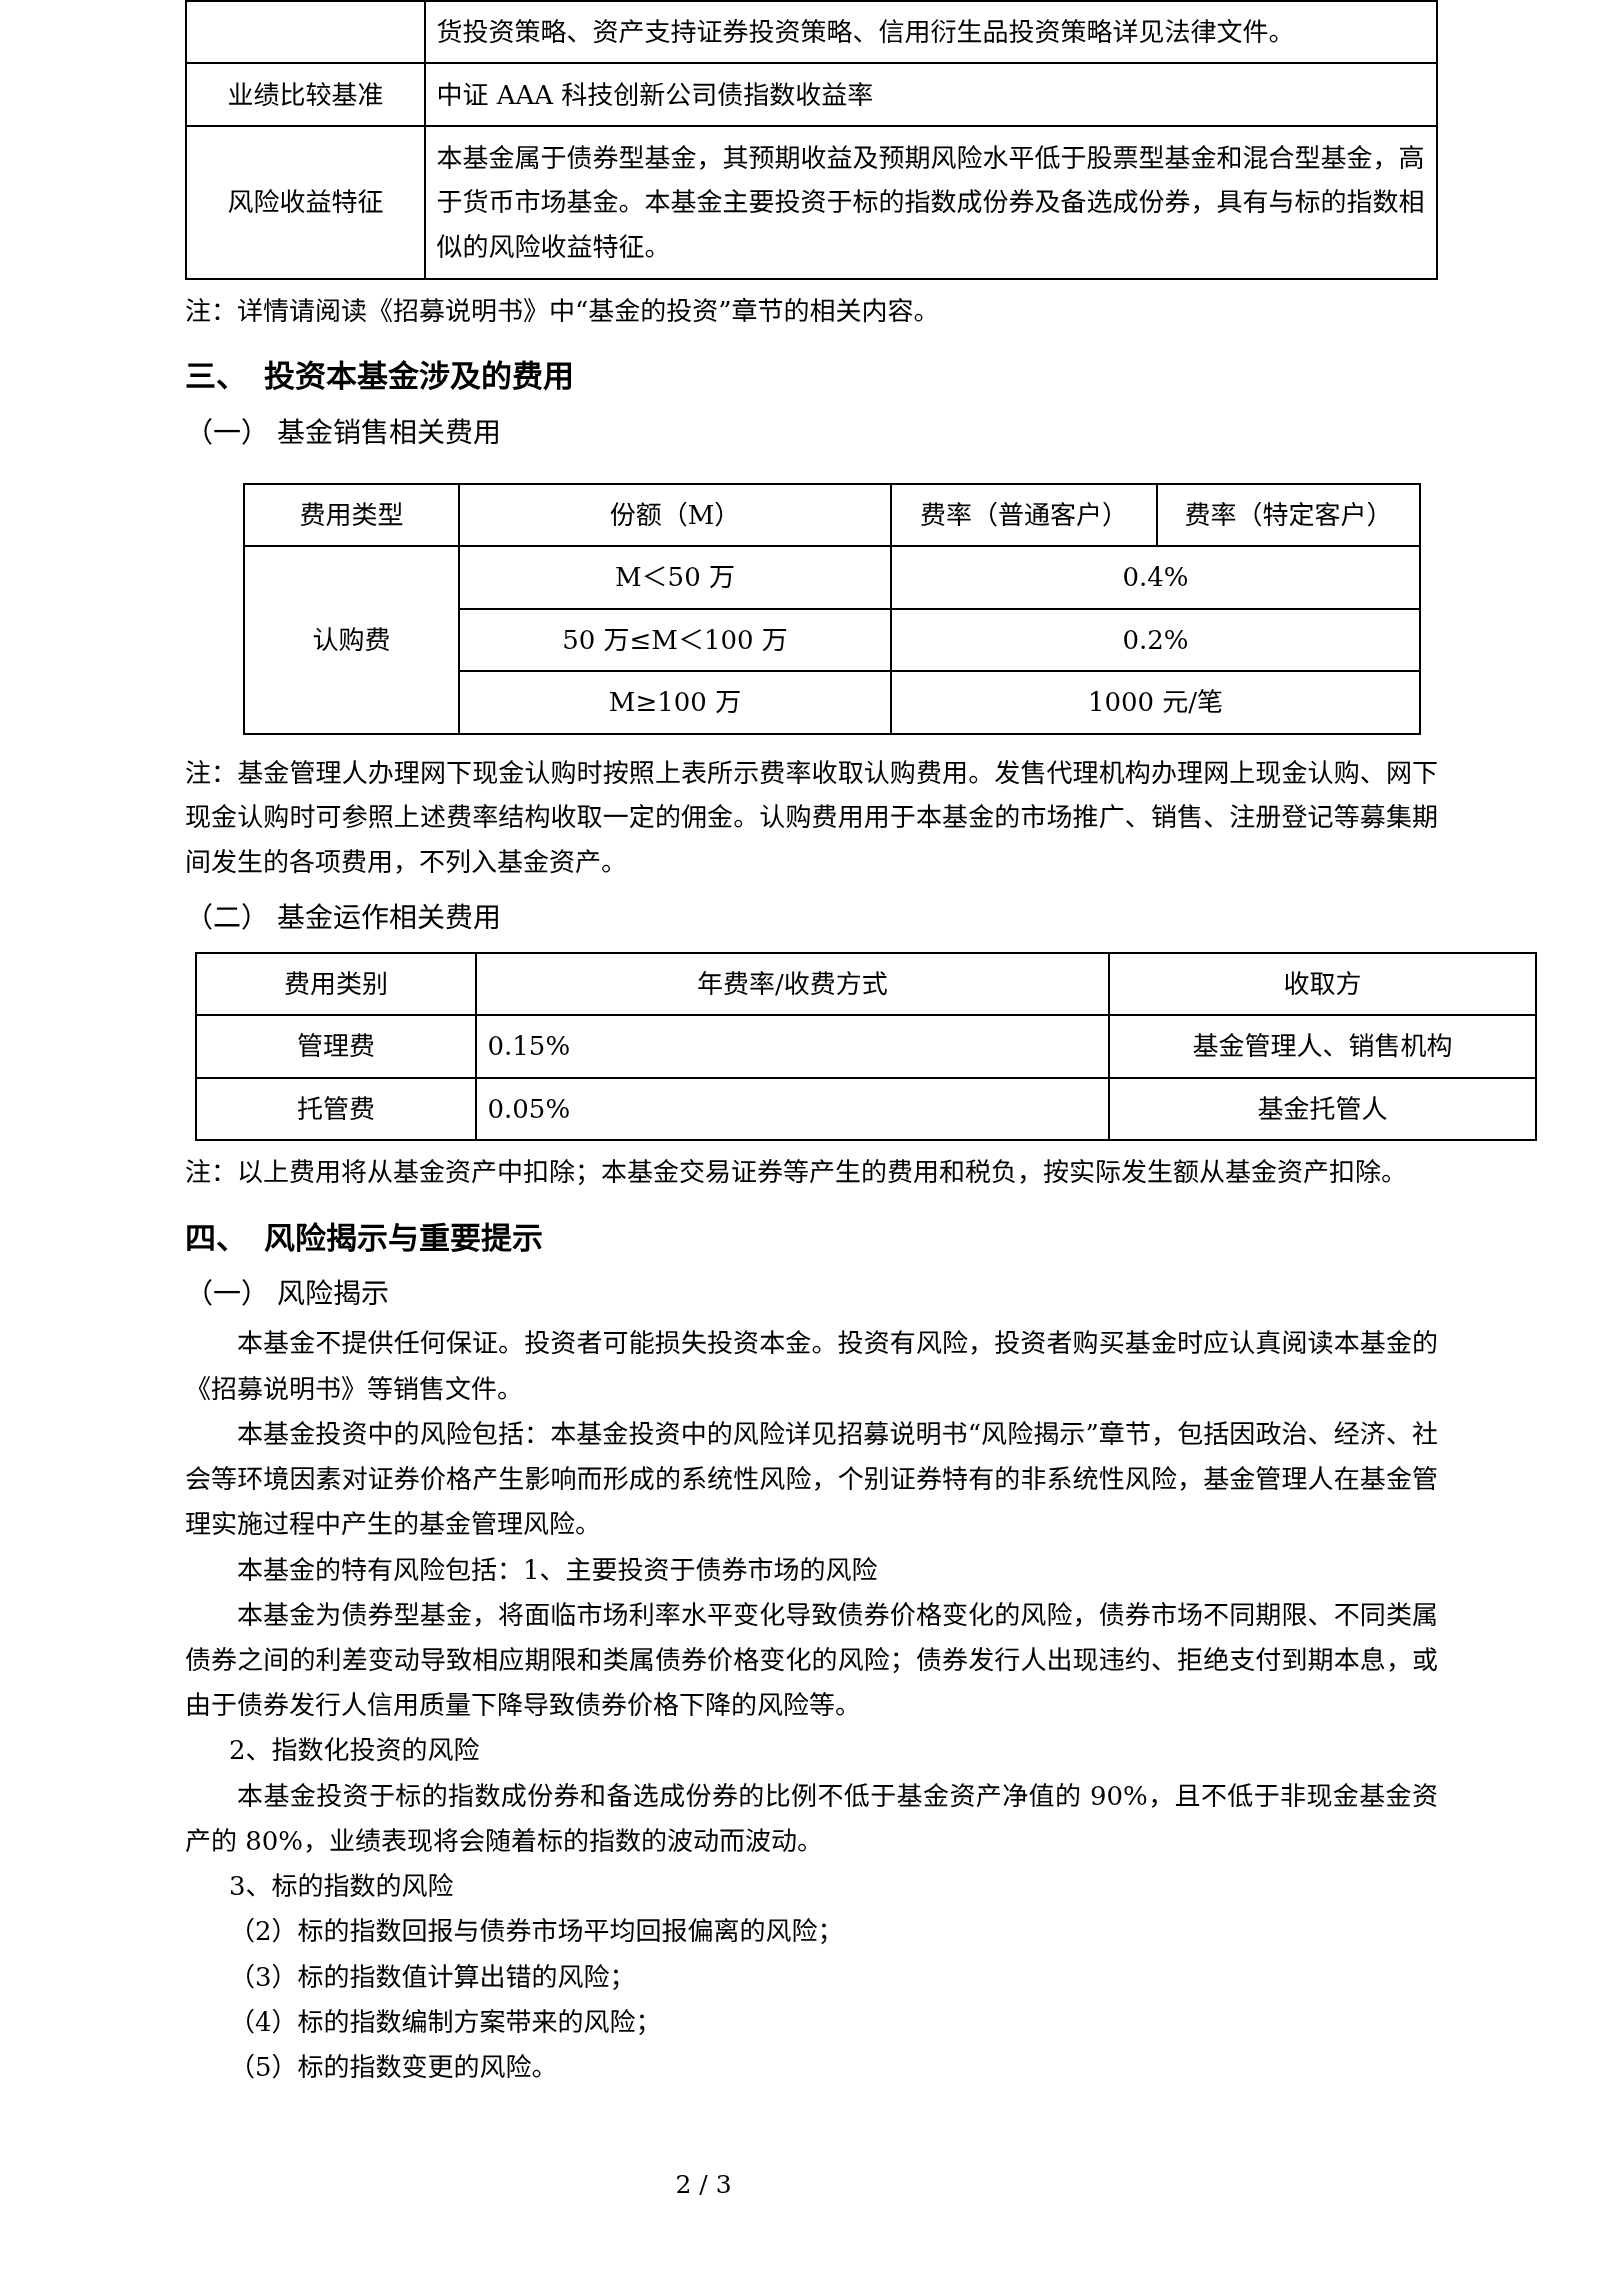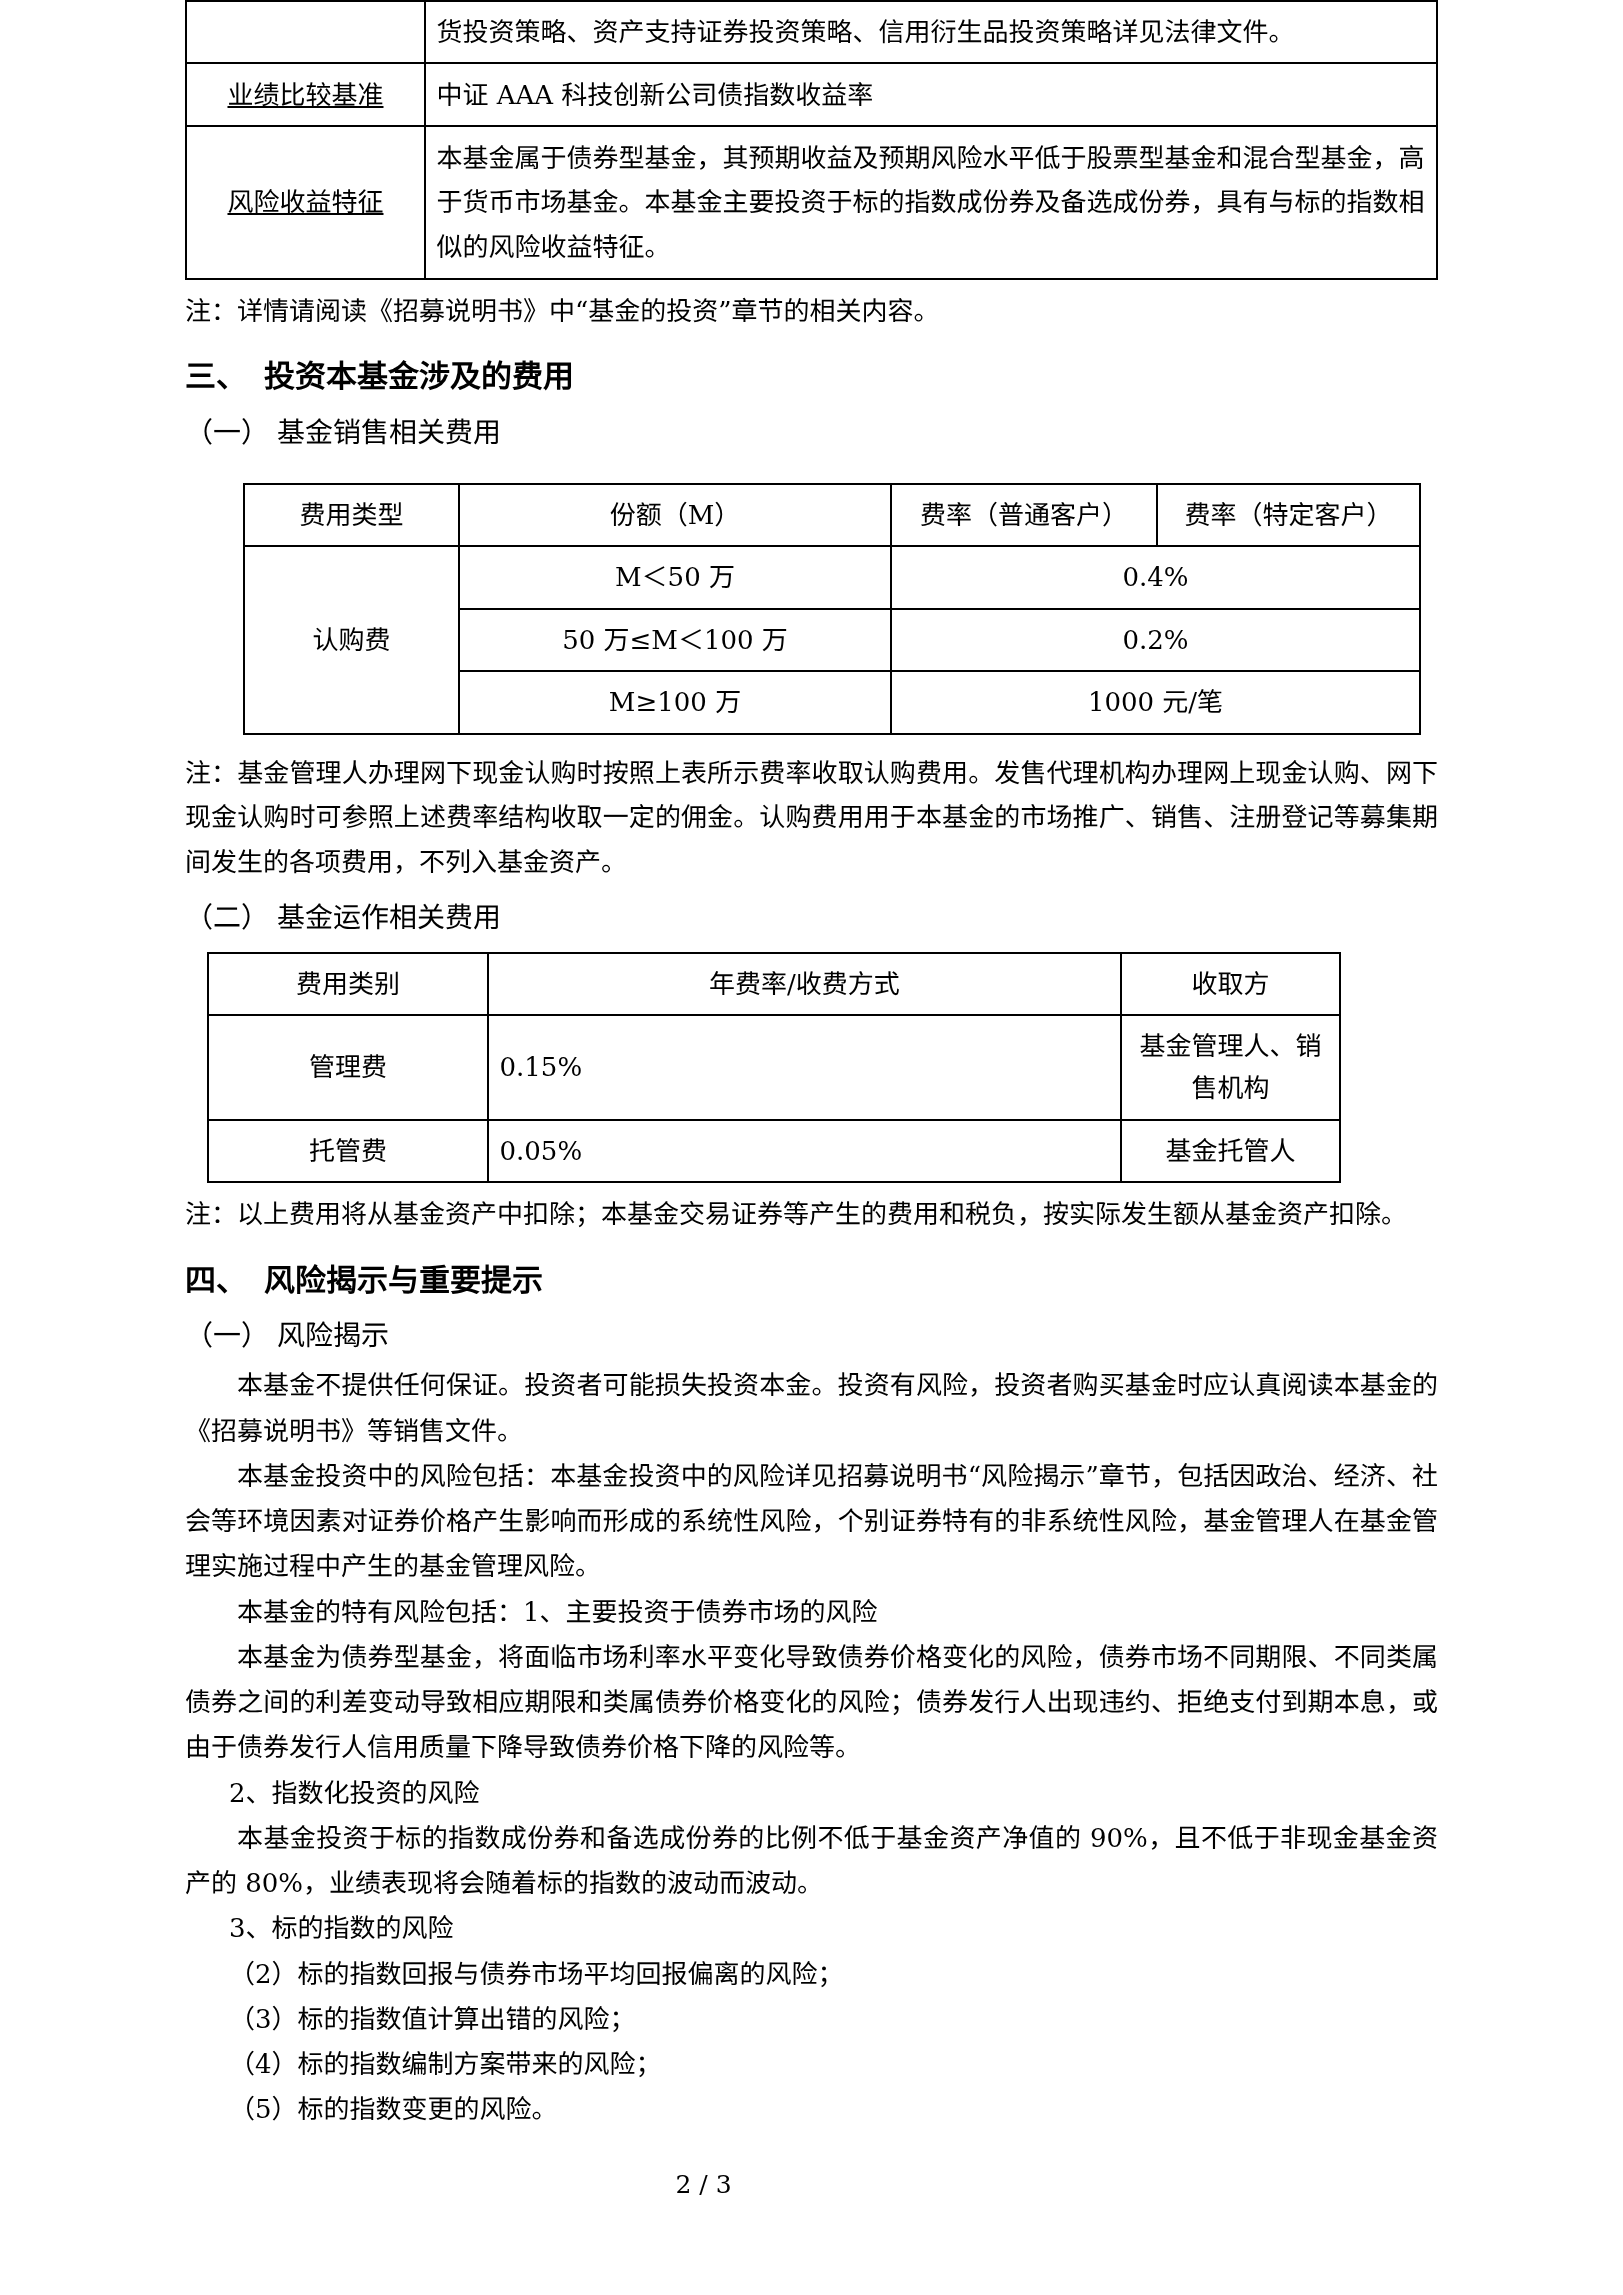--- a/index.html
+++ b/index.html
@@ -40,21 +40,21 @@
     border: 2px solid #000000;
     padding: 9.2px 10.5px;
     vertical-align: middle;
     font-family: "DejaVu Serif", "Liberation Serif", serif;
   }
   td.c-center { text-align: center; }
   td.c-left   { text-align: left; }
   td.tall     { line-height: 1.70; }
 
   .tbl-top-info { margin: 0; }
-  .tbl-top-info .lbl { width: 239px; text-decoration: underline; }
+  .tbl-top-info .lbl { width: 239px; }
 
   .tbl-sale { margin: 16px; }
   .tbl-operate { margin: 0; }
 
   
   .note {
     font-size: 26px;
     line-height: 1.72;
     margin: 9.2px 0 0 0;
     text-align: justify;
@@ -174,21 +174,21 @@
     </table>
 
     <p class="note">注：基金管理人办理网下现金认购时按照上表所示费率收取认购费用。发售代理机构办理网上现金认购、网下现金认购时可参照上述费率结构收取一定的佣金。认购费用用于本基金的市场推广、销售、注册登记等募集期间发生的各项费用，不列入基金资产。</p>
 
     <h3 class="h3">
       <span class="num">（二）</span><span>基金运作相关费用</span>
     </h3>
 
     <div class="spacer-sm"></div>
 
-    <table class="doc-table tbl-operate" style="width:1134px; margin-left:22px;">
+    <table class="doc-table tbl-operate" style="width:1342px; margin-left:10px;">
       <colgroup>
         <col style="width:280px">
         <col style="width:633px">
         <col>
       </colgroup>
       <tbody>
         <tr>
           <td class="c-center">费用类别</td>
           <td class="c-center">年费率/收费方式</td>
           <td class="c-center">收取方</td>

